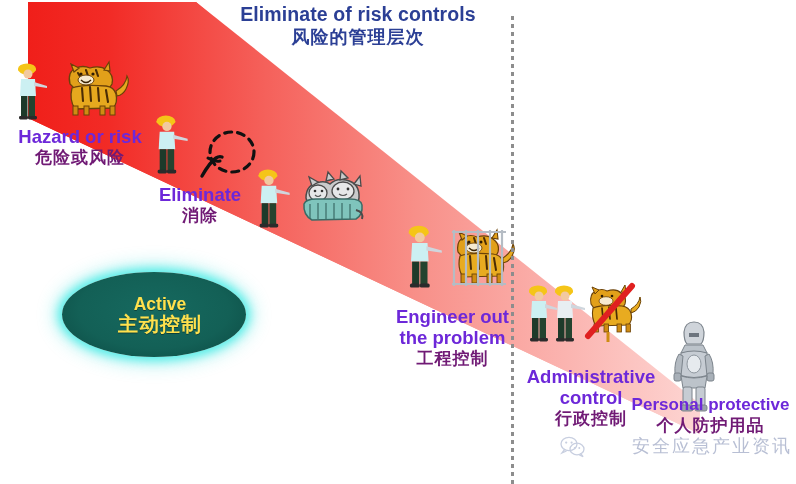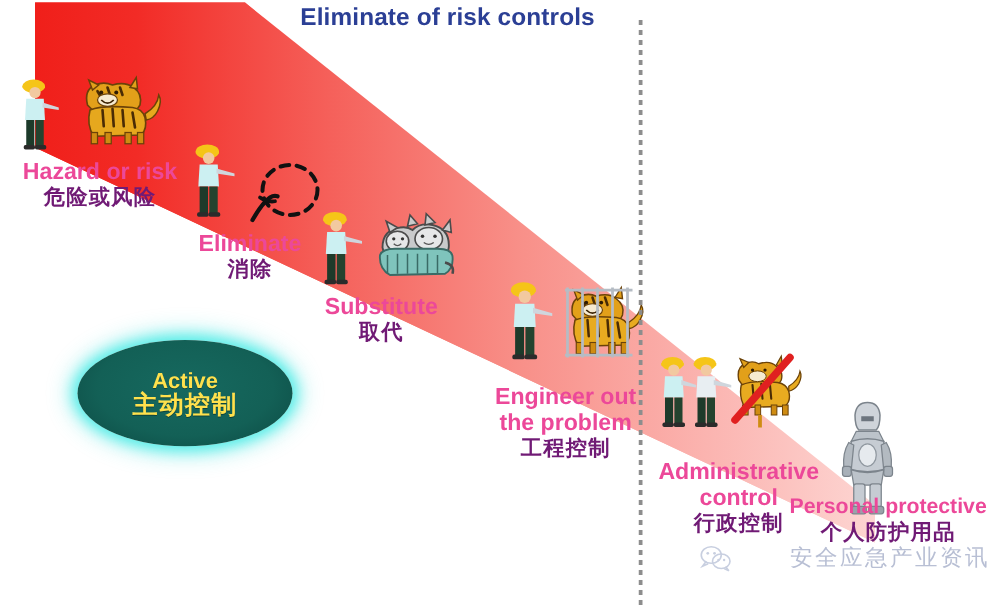--- a/index.html
+++ b/index.html
@@ -19,36 +19,36 @@
     line-height:24px;white-space:nowrap;
   }
   #title-zh{
     font-size:18px;font-weight:bold;color:#2b3f95;line-height:23px;
     letter-spacing:1px;white-space:nowrap;
   }
 
   
   .stage-label{text-align:center;color:#23379b;}
   .stage-label .en{
-    font-weight:bold;font-size:18.5px;line-height:21px;color:#ec4899;
+    font-weight:bold;font-size:18.5px;line-height:21px;color:#6d28d9;
     white-space:nowrap;
   }
   .stage-label .en.wrap{white-space:normal;}
   .stage-label .zh{
     font-weight:bold;font-size:17px;line-height:21px;color:#701a75;
     letter-spacing:1px;white-space:nowrap;
   }
 
   
   #active-ellipse{
     left:62px;top:272px;width:172px;height:85px;
     border-radius:50%;
     background:radial-gradient(ellipse at 50% 45%, #16695f 0%, #136056 58%, #0e5149 84%, #0c4a43 100%);
     box-shadow:0 0 10px 4px rgba(0,230,220,.55), 0 0 18px 8px rgba(0,220,215,.28);
-    display:flex;flex-direction:column;align-items:center;justify-content:center;
+    display:flex;flex-direction:column;align-items:center;justify-content:center;padding-left:12px;
   }
   #active-ellipse .en{
     font-size:17.5px;font-weight:bold;color:#ffe14d;line-height:21px;
     text-shadow:0 1px 0 rgba(0,0,0,.35);
   }
   #active-ellipse .zh{
     font-size:20px;font-weight:bold;color:#ffe14d;line-height:21px;letter-spacing:1px;
     text-shadow:0 1px 0 rgba(0,0,0,.35);
     font-family:Liberation Mono, monospace;
   }
@@ -179,24 +179,20 @@
     <g stroke="#3a6b66" stroke-width="1.2">
       <path d="M14 40 l0 15"></path>
         <path d="M22 39 l0 16"></path>
         <path d="M30 39 l0 16"></path>
       <path d="M38 39 l0 16"></path>
         <path d="M46 39 l0 16"></path>
         <path d="M54 40 l0 15"></path>
     </g>
     <path d="M60 46 q8 2 6 9" stroke="#4b4b4b" stroke-width="2" fill="none"></path>
   </svg>
-  <div class="abs stage-label" style="left:230px;top:234px;width:150px;">
-    <div class="en">Substitute</div>
-    <div class="zh">取代</div>
-  </div>
 
   <svg class="abs" style="left:400px;top:222px;" width="44" height="66" viewBox="0 0 40 60">
     <ellipse cx="17" cy="9" rx="9" ry="5.5" fill="#f5c518"></ellipse>
     <rect x="8" y="8.5" width="18" height="2" fill="#f5c518"></rect>
     <circle cx="18" cy="14" r="4.5" fill="#f2c9a0"></circle>
     <path d="M11 19 L25 19 L26 36 L10 36 Z" fill="#ccf0f2"></path>
     <path d="M24 22 L38 26 L38 28 L24 26 Z" fill="#cfd6dd"></path>
     <rect x="11" y="36" width="6.5" height="21" fill="#1d3a2a"></rect>
     <rect x="18.5" y="36" width="6.5" height="21" fill="#24432f"></rect>
     <rect x="9" y="56" width="9" height="3.5" rx="1.4" fill="#2b2b2b"></rect>
@@ -305,20 +301,21 @@
     <rect x="15" y="85" width="12" height="6" rx="2" fill="#9aa2aa" stroke="#7c848c" stroke-width="1"></rect>
     <rect x="29" y="85" width="12" height="6" rx="2" fill="#9aa2aa" stroke="#7c848c" stroke-width="1"></rect>
   </svg>
   <div class="abs stage-label" style="left:625px;top:394px;width:171px;">
     <div class="en" style="font-size:17px;">Personal protective</div>
     <div class="zh">个人防护用品</div>
   </div>
 
   <div class="abs" id="title-block">
     <div id="title-en">Eliminate of risk controls</div>
+    <div id="title-zh">风险的管理层次</div>
   </div>
 
   <div class="abs" id="active-ellipse">
     <div class="en">Active</div>
     <div class="zh">主动控制</div>
   </div>
 
   <div class="abs" id="divider"></div>
 
   <div class="abs" id="watermark">

